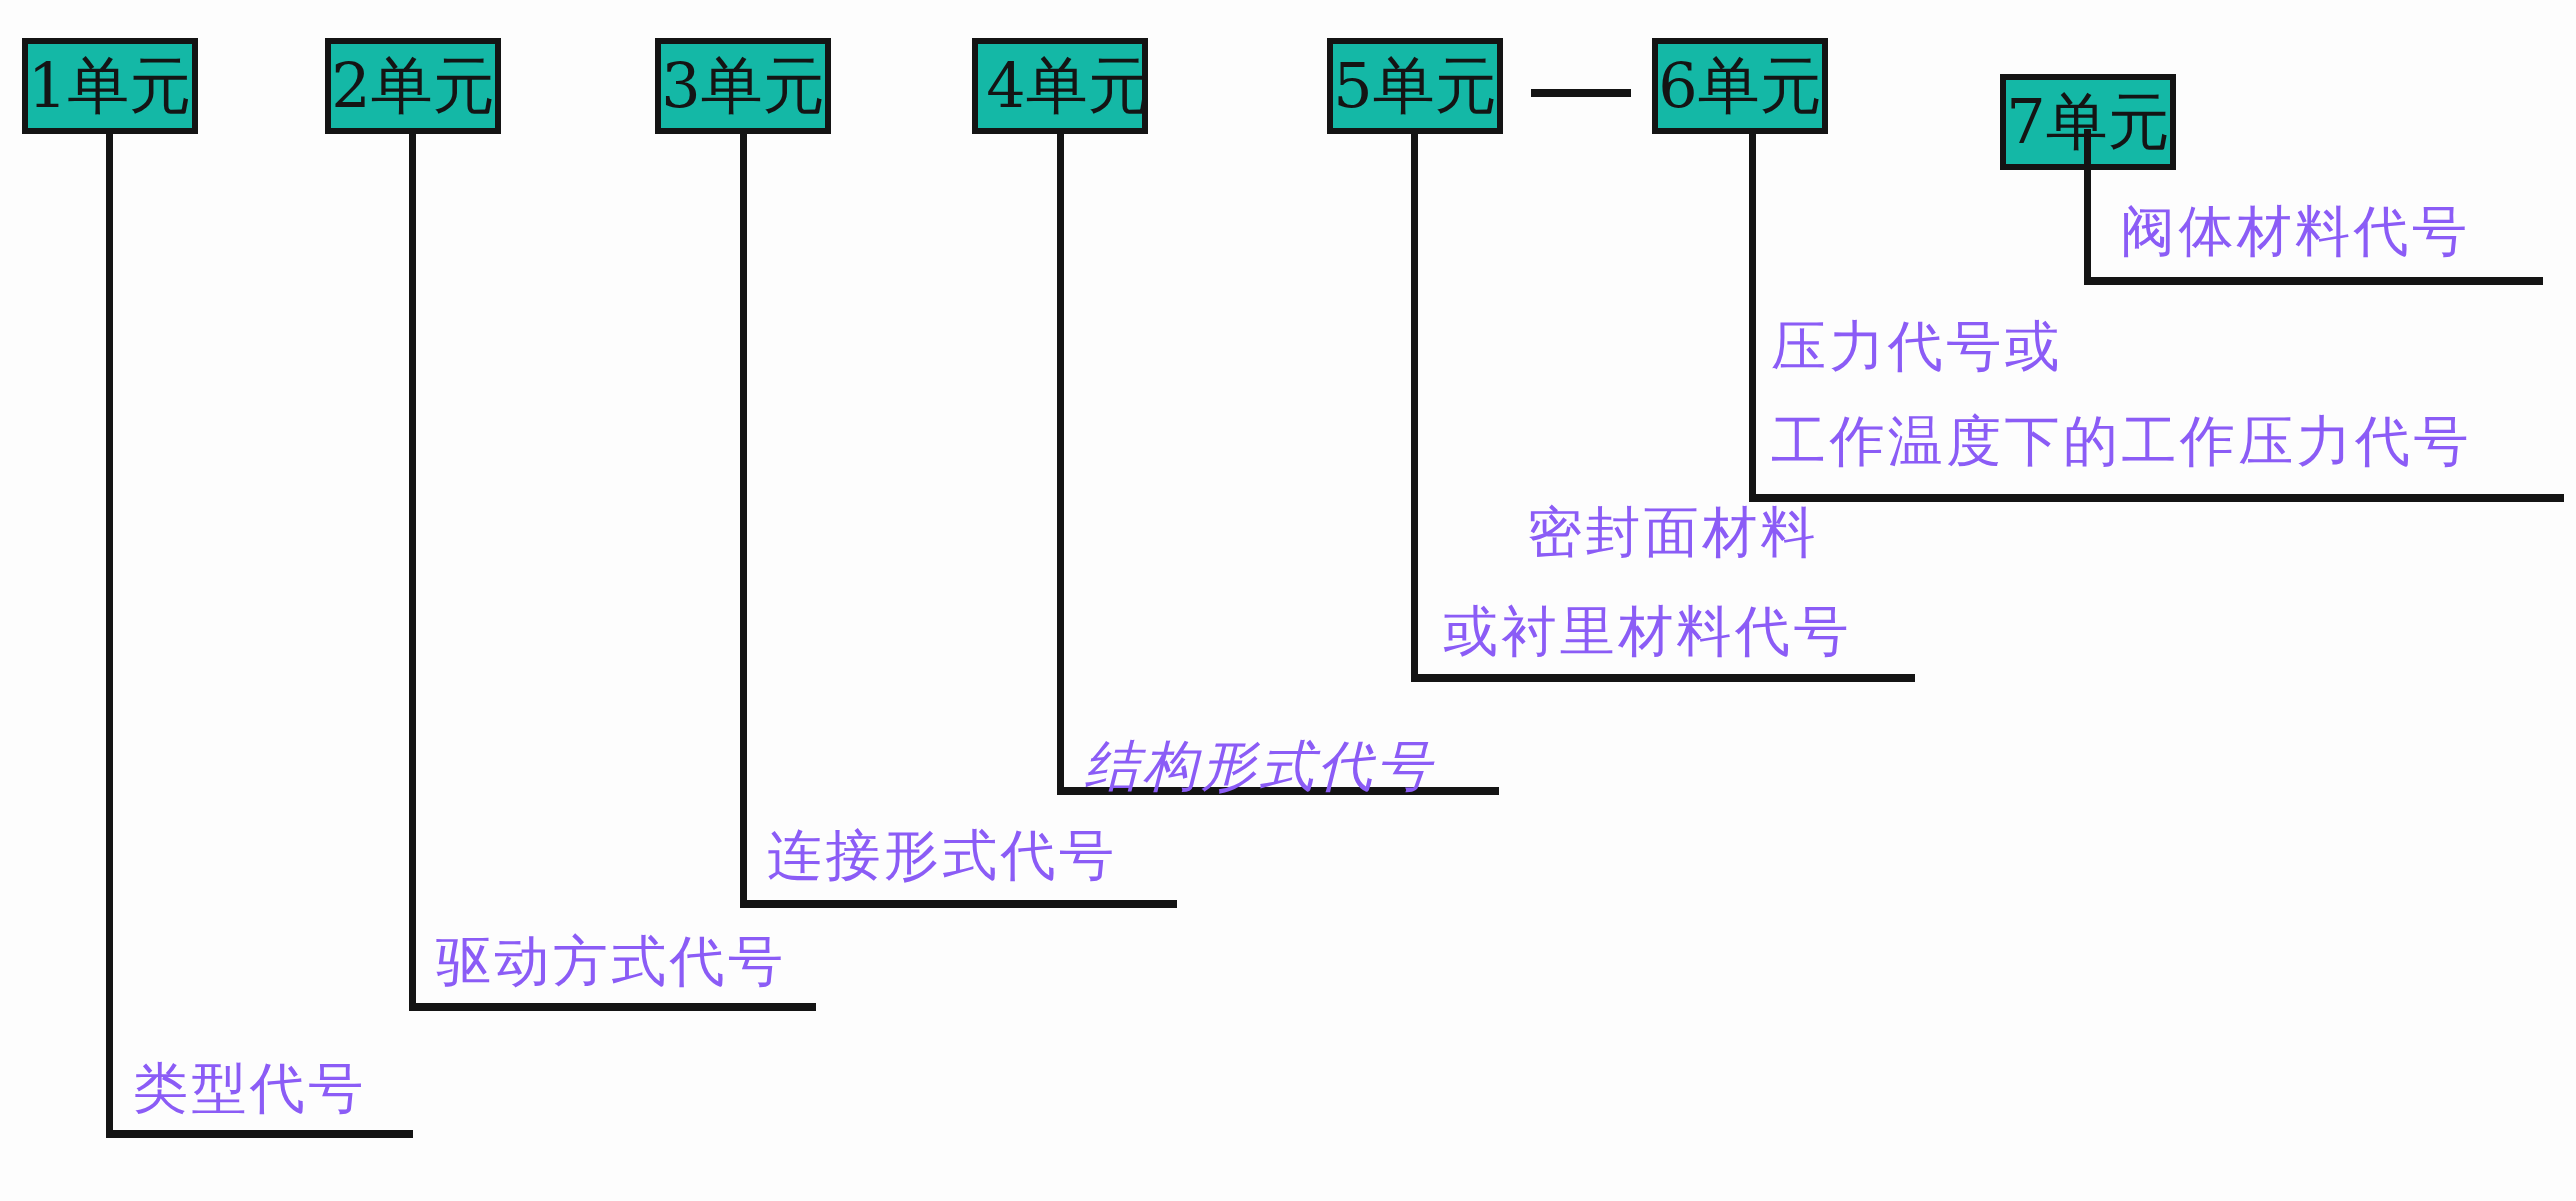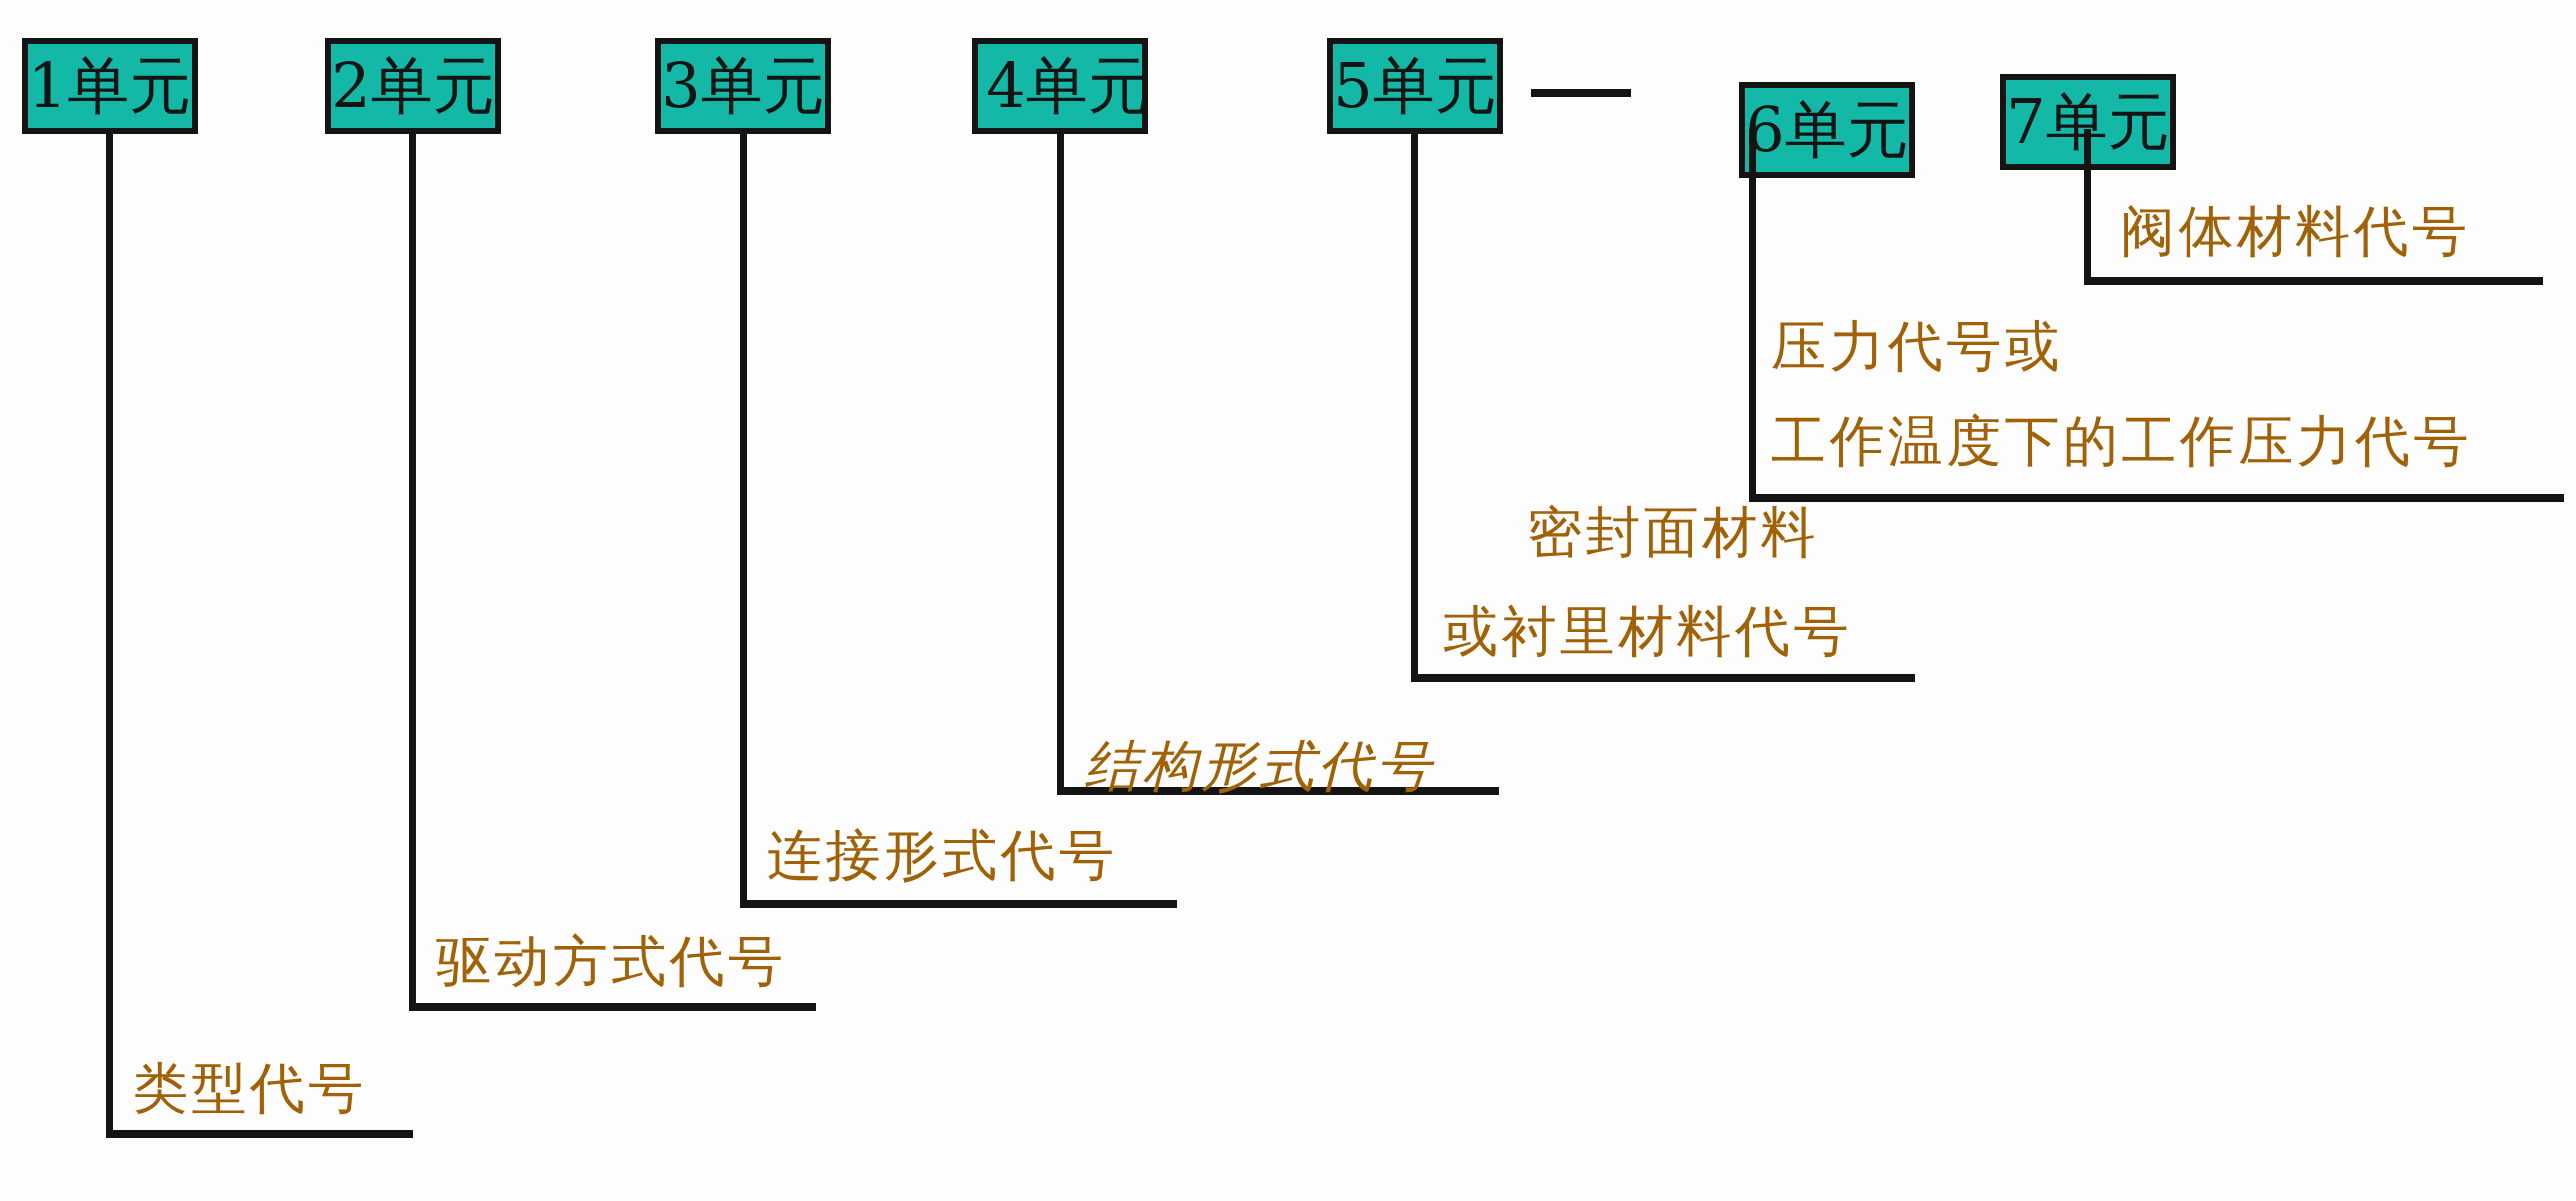--- a/index.html
+++ b/index.html
@@ -42,21 +42,21 @@
   }
   .hline {
     position: absolute;
     height: 7.7px;
     background: #141414;
   }
   .lbl {
     position: absolute;
     font-size: 55px;
     letter-spacing: 3.4px;
-    color: #a16207;
+    color: #8b5cf6;
     white-space: nowrap;
     line-height: 1.1;
     font-family: "DejaVu Sans", sans-serif;
   }
   .dash {
     position: absolute;
     left: 1531px;
     top: 89px;
     width: 100px;
     height: 7.7px;
@@ -110,21 +110,21 @@
     </div>
     <div class="vline" style="left:1411px;height:552px;"></div>
     <div class="hline" style="left:1411px;top:674px;width:504px;"></div>
     <div class="lbl" style="left:1527px;top:502px;">密封面材料</div>
     <div class="lbl" style="left:1443px;top:601px;">或衬里材料代号</div>
   </div>
 
   <div class="dash"></div>
 
   <div>
-    <div class="unit-box" style="left:1739px;margin-top:44px;">
+    <div class="unit-box" style="left:1652px;">
       <span>6单元</span>
     </div>
     <div class="vline" style="left:1749px;height:372px;"></div>
     <div class="hline" style="left:1749px;top:494px;width:815px;"></div>
     <div class="lbl" style="left:1771px;top:316px;">压力代号或</div>
     <div class="lbl" style="left:1771px;top:411px;">工作温度下的工作压力代号</div>
   </div>
 
   <div>
     <div class="unit-box" style="left:2000px;margin-top:36px;">

